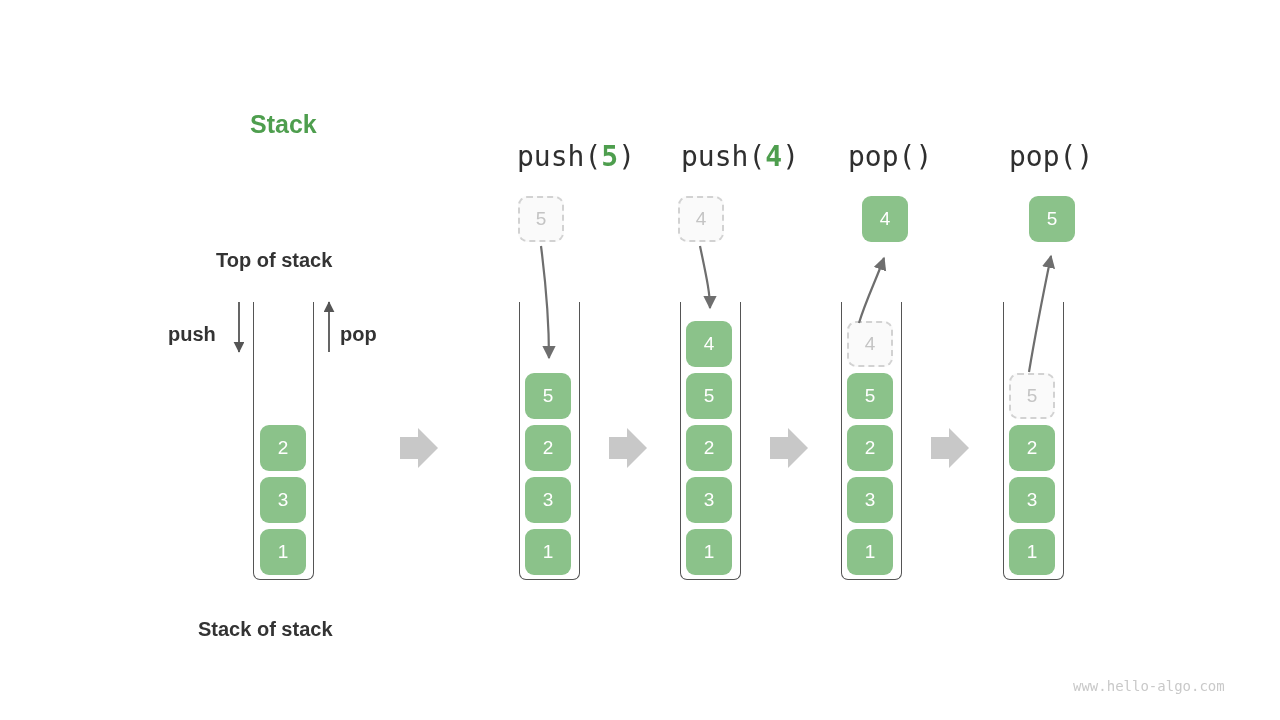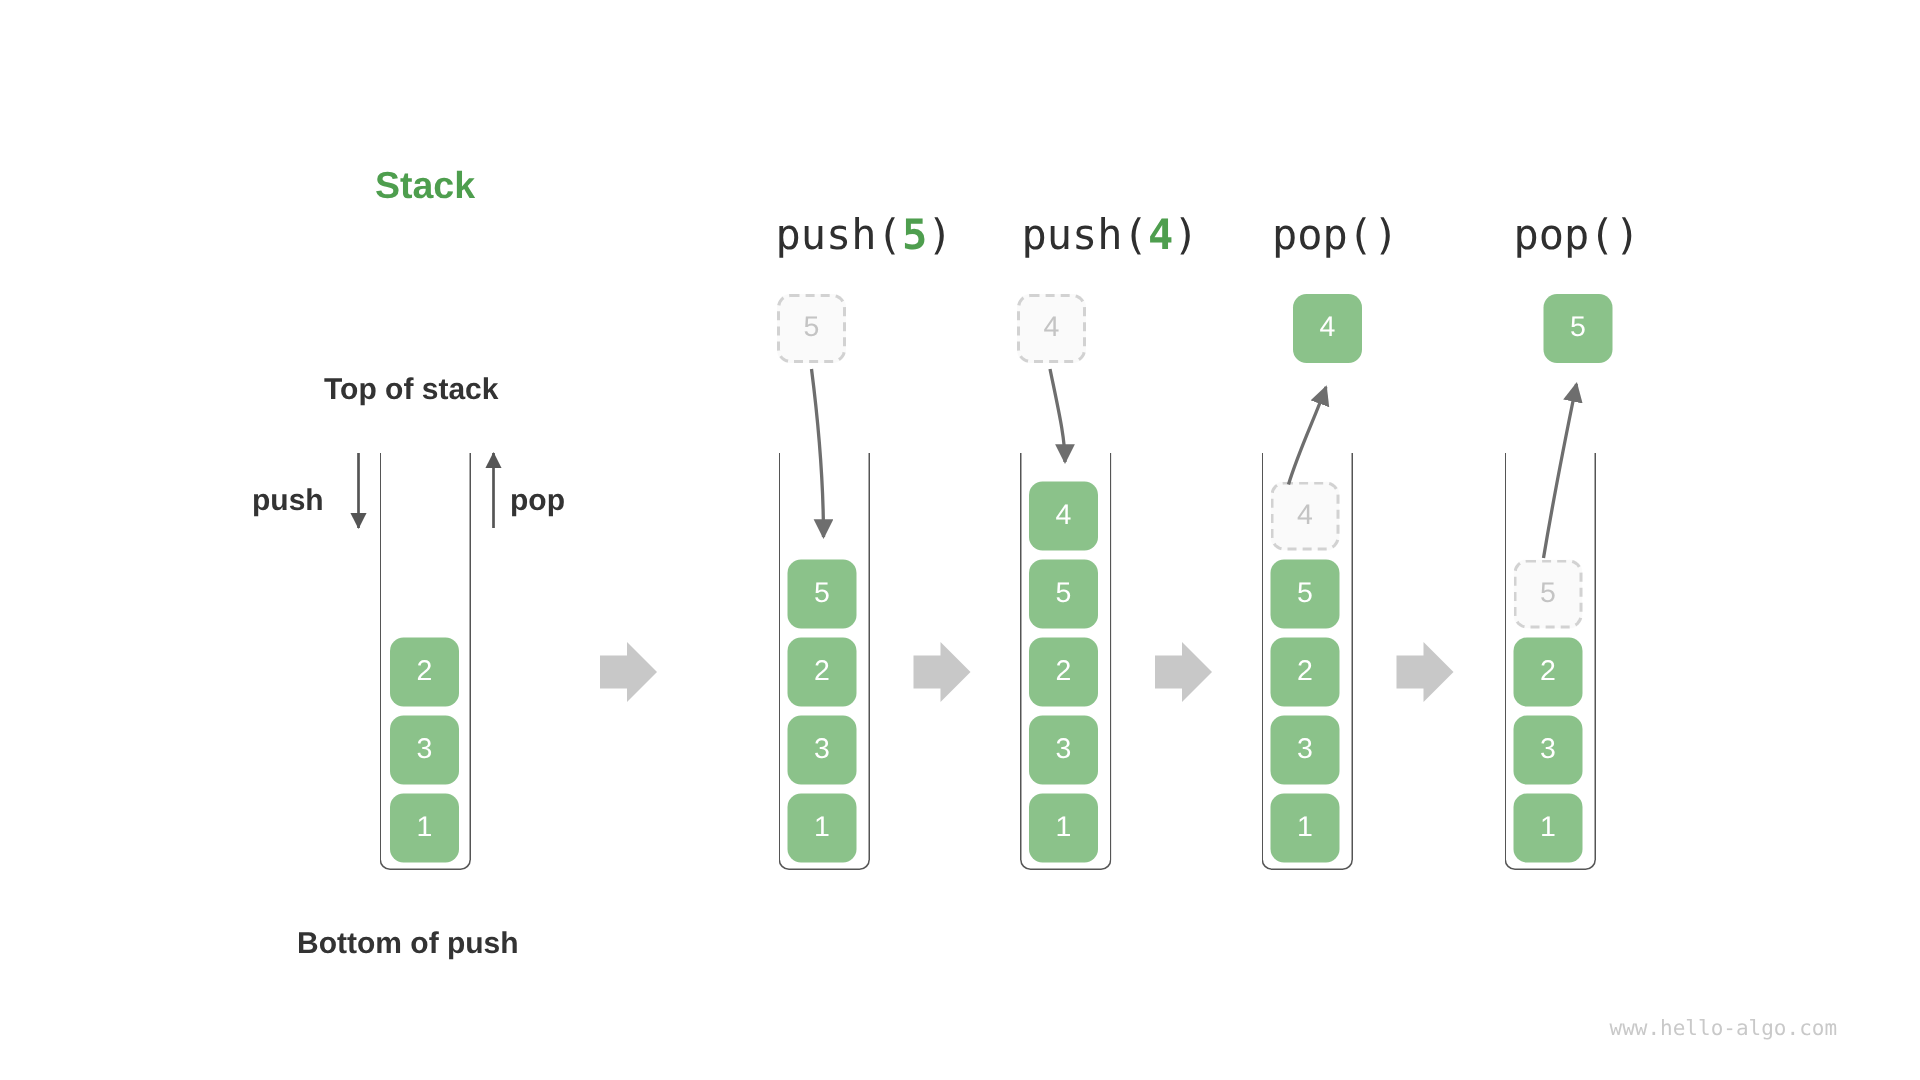--- a/index.html
+++ b/index.html
@@ -81,21 +81,21 @@
   .overlay{position:absolute;left:0;top:0;width:1280px;height:720px;pointer-events:none;}
 </style>
 </head>
 <body>
 
 <div class="canvas">
 
   <div class="title" style="left:250px;top:110px;">Stack</div>
 
   <div class="label-bold" style="left:216px;top:249px;">Top of stack</div>
-  <div class="label-bold" style="left:198px;top:618px;">Bottom of push</div>
+  <div class="label-bold" style="left:198px;top:618px;">Stack of stack</div>
   <div class="label-bold" style="left:168px;top:323px;">push</div>
   <div class="label-bold" style="left:340px;top:323px;">pop</div>
 
   <div class="op-header" style="left:517px;top:140px;">
     <span>push(</span><span class="num">5</span><span>)</span>
   </div>
   <div class="op-header" style="left:681px;top:140px;">
     <span>push(</span><span class="num">4</span><span>)</span>
   </div>
   <div class="op-header" style="left:848px;top:140px;">

